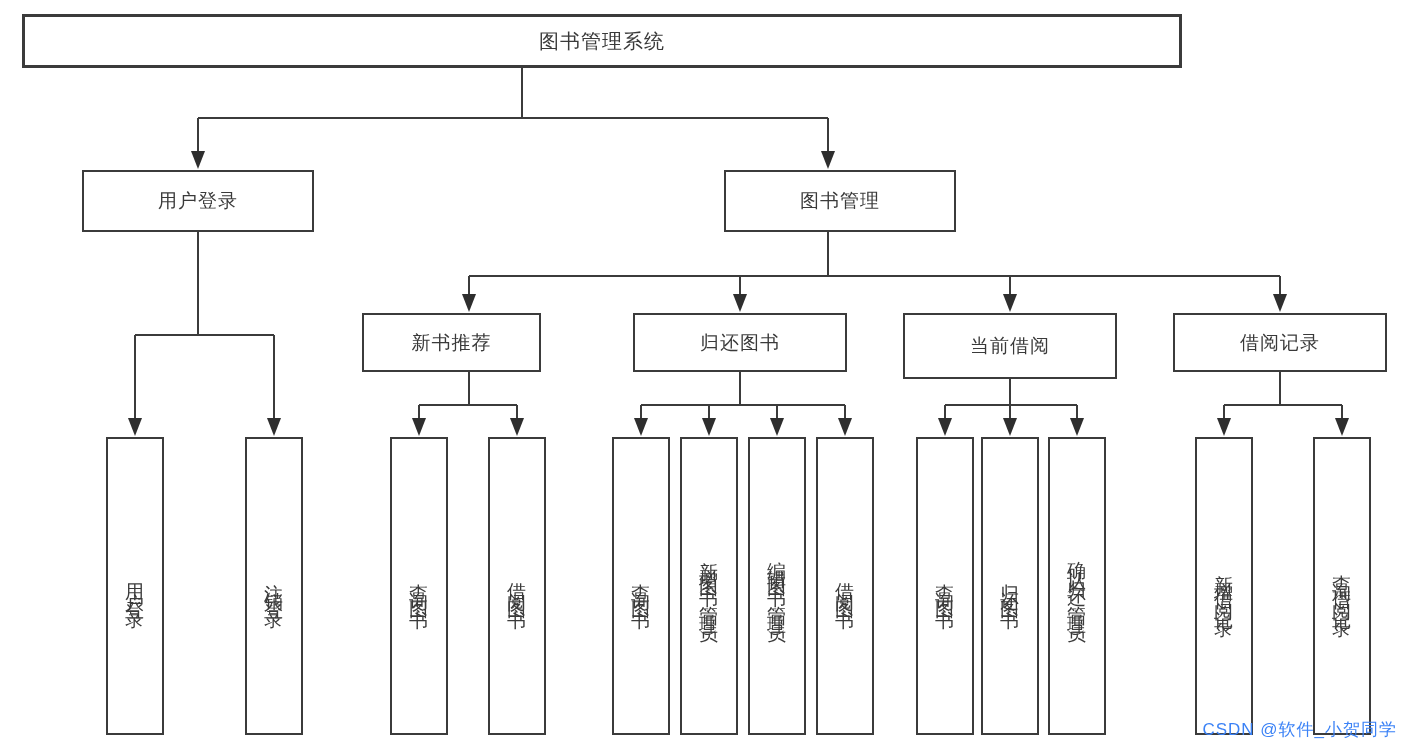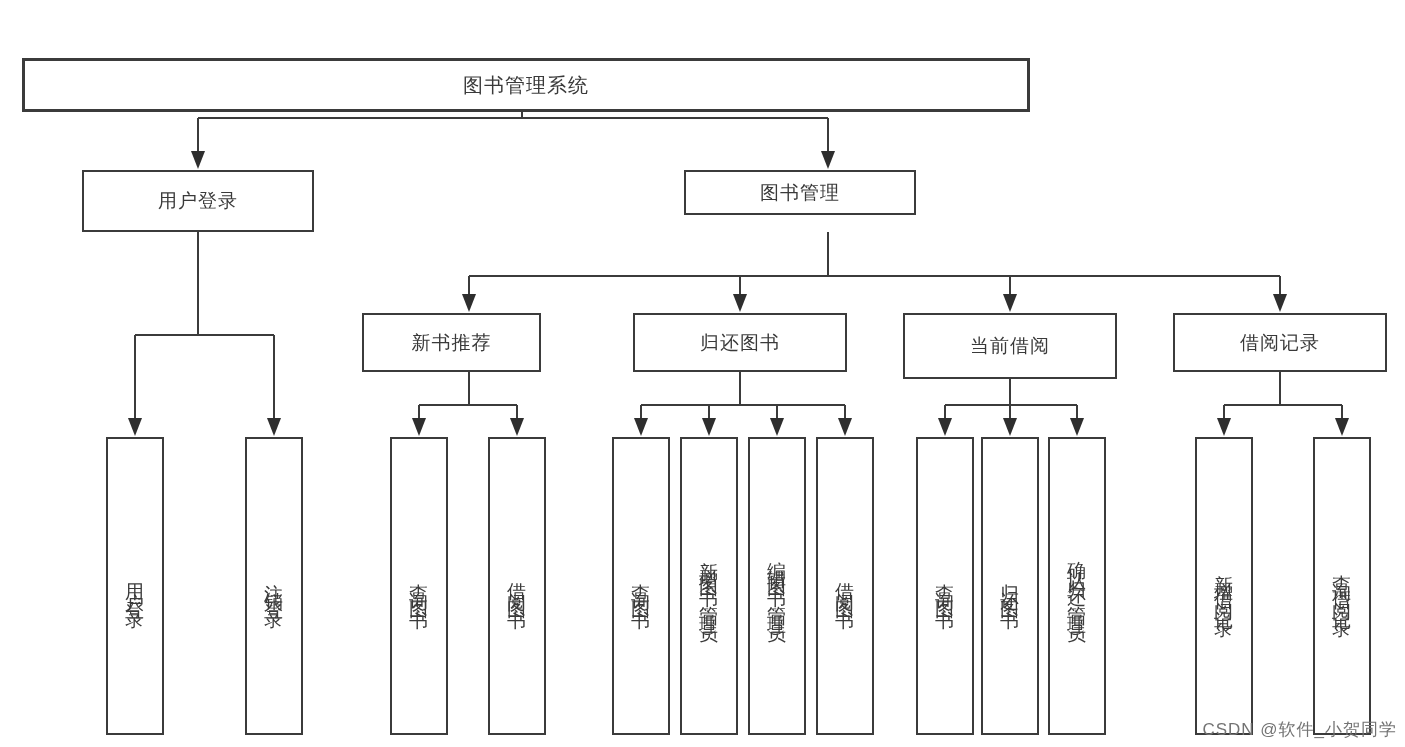--- a/index.html
+++ b/index.html
@@ -49,21 +49,21 @@
     line-height: 1;
     white-space: nowrap;
   }
 
   .watermark {
     position: absolute;
     right: 8px;
     bottom: 6px;
     font-size: 17px;
     letter-spacing: 1px;
-    color: #737373;
+    color: #3b82f6;
     z-index: 3;
   }
 </style>
 </head>
 <body>
 
 <div class="canvas">
 
   <svg class="connectors" viewBox="0 0 1405 747" xmlns="http://www.w3.org/2000/svg">
     <g stroke="#3b3b3b" stroke-width="2" fill="none">
@@ -98,28 +98,28 @@
       <polygon points="770,418 784,418 777,436"></polygon>
       <polygon points="838,418 852,418 845,436"></polygon>
       <polygon points="938,418 952,418 945,436"></polygon>
       <polygon points="1003,418 1017,418 1010,436"></polygon>
       <polygon points="1070,418 1084,418 1077,436"></polygon>
       <polygon points="1217,418 1231,418 1224,436"></polygon>
       <polygon points="1335,418 1349,418 1342,436"></polygon>
     </g>
   </svg>
 
-  <div class="node hbox root" style="left:22px; top:14px; width:1008px; height:54px;margin-top:44px;">
+  <div class="node hbox root" style="left:22px; top:14px; width:1160px; height:54px;">
     <span>图书管理系统</span>
   </div>
 
   <div class="node hbox" style="left:82px; top:170px; width:232px; height:62px;">
     <span>用户登录</span>
   </div>
-  <div class="node hbox" style="left:684px; top:170px; width:232px; height:45px;">
+  <div class="node hbox" style="left:724px; top:170px; width:232px; height:62px;">
     <span>图书管理</span>
   </div>
 
   <div class="node hbox" style="left:362px; top:313px; width:179px; height:59px;">
     <span>新书推荐</span>
   </div>
   <div class="node hbox" style="left:633px; top:313px; width:214px; height:59px;">
     <span>归还图书</span>
   </div>
   <div class="node hbox" style="left:903px; top:313px; width:214px; height:66px;">

